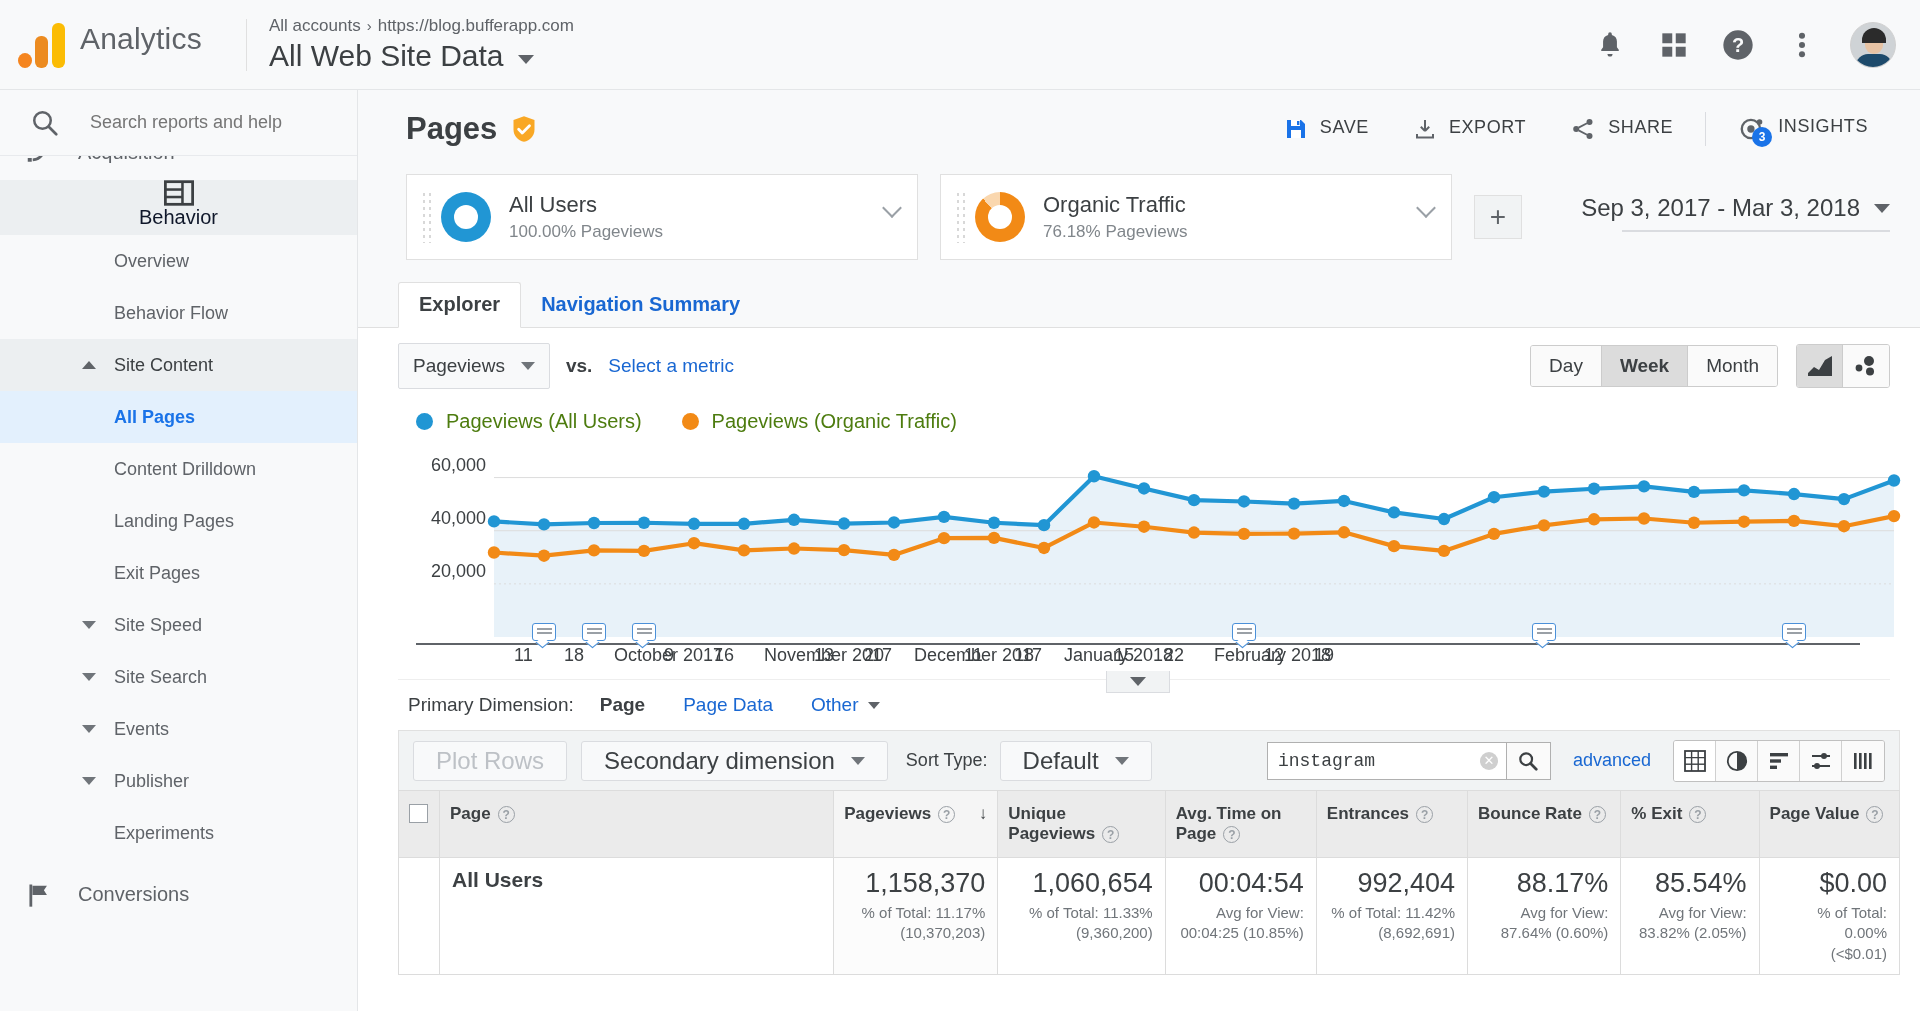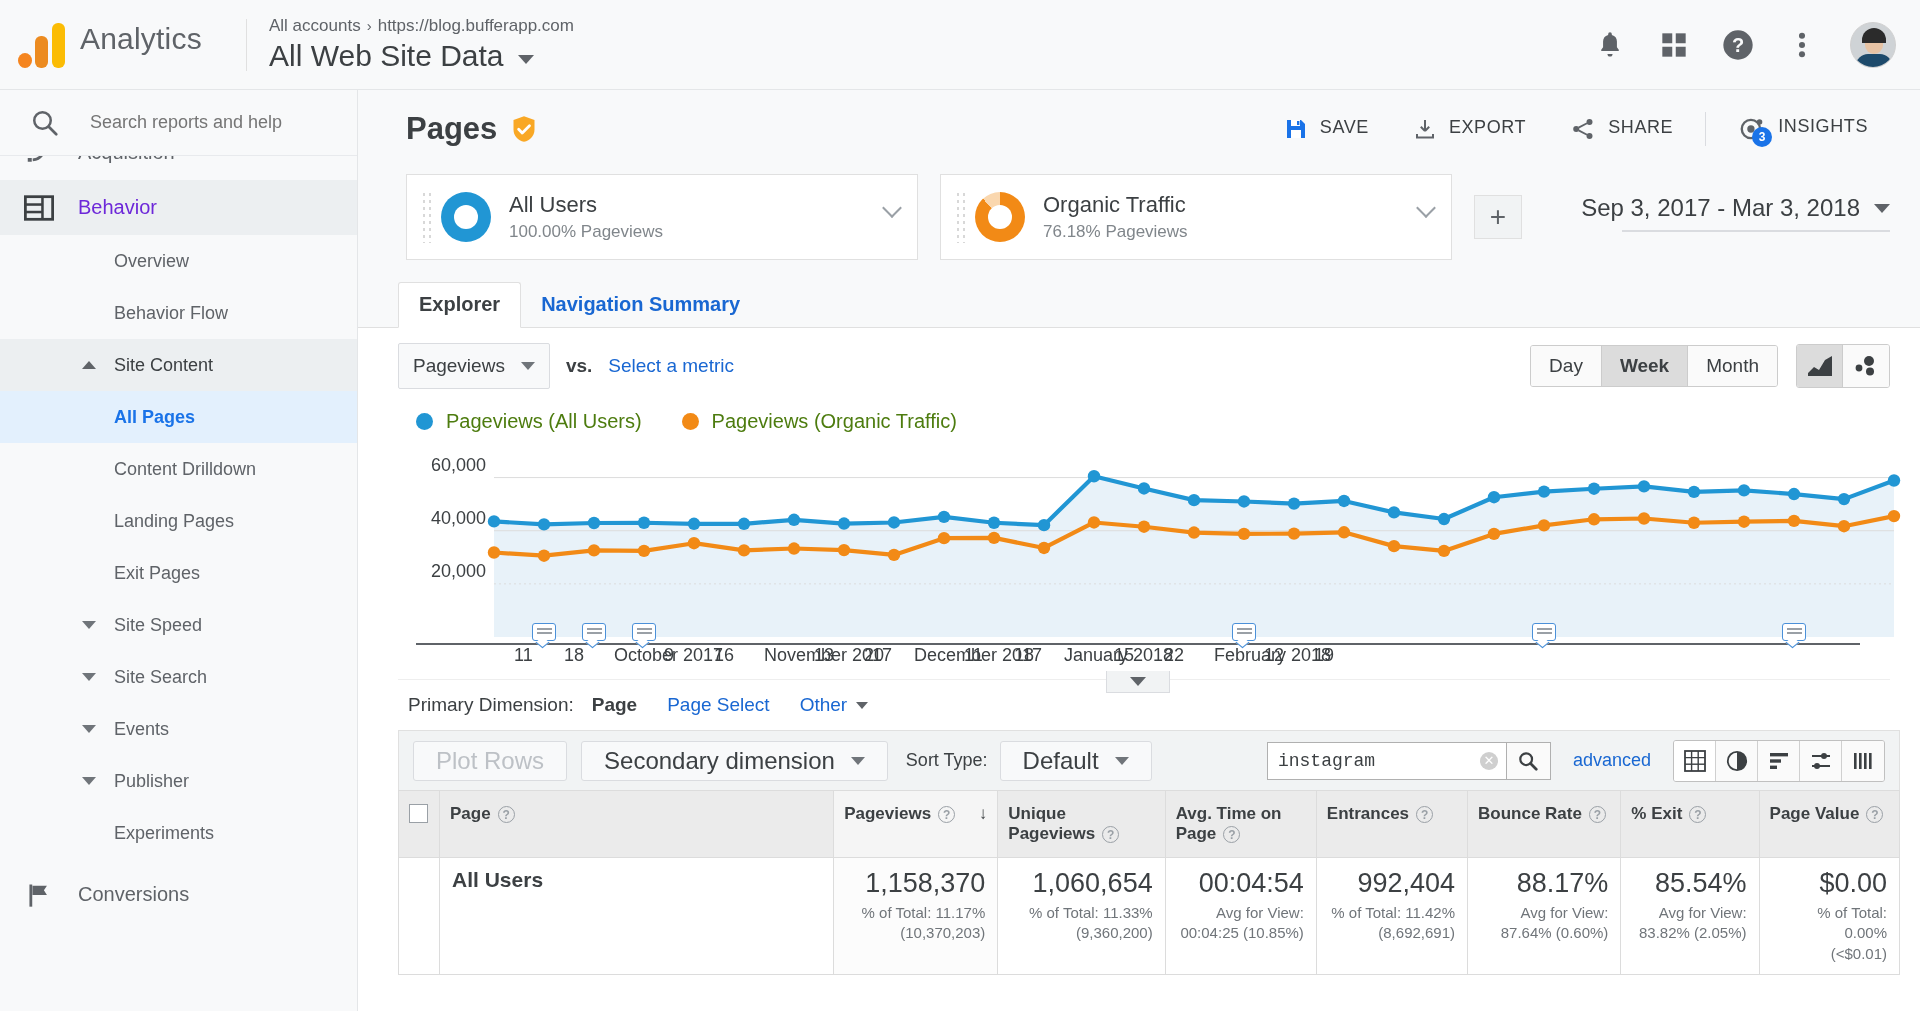--- a/index.html
+++ b/index.html
@@ -49,21 +49,21 @@
     background:#f8f9fa; border-right:1px solid #e4e6e8; overflow:hidden;
   }
   .search-row { height: 66px; display:flex; align-items:center; padding-left: 30px; border-bottom: 1px solid #e8eaed;}
   .search-row .sicon { width: 30px; margin-right: 30px; display:flex; }
   .search-input { border:none; background:transparent; font-size: 18px; color:#70757a; font-family:"Liberation Sans",sans-serif; outline:none; width: 240px;}
   .nav-item {
     display:flex; align-items:center; height: 55px; font-size: 19px; color:#5f6368; cursor:pointer; position:relative;
   }
   .nav-item .nicon { width: 34px; margin-left: 22px; margin-right: 22px; display:flex; justify-content:center; }
   .nav-item.section { font-size: 20px; }
-  .nav-item.sel-group { background:#eceff1; color:#6d28d9; }
+  .nav-item.sel-group { background:#eceff1; color:#0f172a;flex-direction:column; }
   .nav-sub { display:flex; align-items:center; height:52px; font-size:18px; color:#5f6368; cursor:pointer; }
   .nav-sub .lbl { padding-left: 114px; }
   .nav-sub.group { padding-left: 0; }
   .nav-sub.group .tri { margin-left: 82px; margin-right: 18px; }
   .nav-sub.grp-open { background:#eceff1; color:#3c4043; }
   .nav-sub.active { background:#e3f0fd; }
   .nav-sub.active .lbl { color:#1a73e8; font-weight:700; }
   .tri-dn { width:0;height:0;border-left:7px solid transparent;border-right:7px solid transparent;border-top:8px solid #70757a;}
   .tri-up { width:0;height:0;border-left:7px solid transparent;border-right:7px solid transparent;border-bottom:8px solid #5f6368;}
   .clip-top { position:absolute; top:66px; left:0; right:0; height:24px; overflow:hidden;}
@@ -129,21 +129,21 @@
   .chart-box { position:relative; height: 200px; margin-left: 18px; margin-right: 30px;}
   .chart-svg { display:block; }
   .x-axis { position:relative; height: 34px; margin-left: 18px; margin-right: 30px; }
   .x-lab { position:absolute; font-size:18px; color:#3c4043; white-space:nowrap; top:0;}
   .annot { position:absolute; width:24px;height:18px;border:1.5px solid #4a90d9; border-radius:3px; background:#fff;}
   .annot::after{content:"";position:absolute;left:5px;bottom:-7px;width:8px;height:8px;background:#fff;border-right:1.5px solid #4a90d9;border-bottom:1.5px solid #4a90d9;transform:rotate(45deg) skew(-6deg,-6deg);}
   .annot i { position:absolute; left:4px; top:4px; width:15px; height:2px; background:#9aa0a6; box-shadow: 0 4px 0 #9aa0a6; }
   .annot-bar { margin-left:18px; margin-right:30px; height: 2px; background:#5f6368; position:relative;}
   .collapse-tab { position:absolute; left:50%; transform:translateX(-50%); width:64px;height:22px;background:#f1f3f4;border:1px solid #dadce0;border-top:none; display:flex;align-items:center;justify-content:center; cursor:pointer;}
 
-  .prim-dim { padding: 14px 0 14px 10px; font-size:19px; color:#3c4043; display:flex; align-items:center; gap: 4px; border-top:1px solid #eee;}
+  .prim-dim { padding: 14px 0 14px 10px; font-size:19px; color:#3c4043; display:flex; align-items:center; gap: 12px; border-top:1px solid #eee;}
   .prim-dim .k { margin-right: 14px; color:#3c4043;}
   .prim-dim .bold { font-weight:700; margin-right: 26px;}
   .prim-dim .l { color:#1967d2; margin-right: 26px; cursor:pointer;}
   .prim-dim .l2 { color:#1967d2; cursor:pointer; display:flex; align-items:center;}
   .prim-dim .tri-small { width:0;height:0;border-left:6px solid transparent;border-right:6px solid transparent;border-top:7px solid #5f6368; margin-left:9px;}
 
   .tbl-ctrl { background:#f1f3f4; border:1px solid #e0e0e0; border-bottom:none; height: 60px; display:flex; align-items:center; padding: 0 14px; margin: 0 -10px 0 0;}
   .btn-lite { border:1px solid #dadce0; background:#f8f9fa; border-radius:3px; height:40px; display:flex;align-items:center; padding:0 22px; font-size:24px; color:#3c4043; margin-right:14px; cursor:pointer;}
   .btn-lite.dis { color:#bdc1c6; }
   .btn-lite .sc { margin-left:16px; }
@@ -576,21 +576,21 @@
             <i></i>
           </div>
           <div class="annot" style="left: 1366px; top: -22px;">
             <i></i>
           </div>
         </div>
 
       <div class="prim-dim">
         <span class="k">Primary Dimension:</span>
         <span class="bold">Page</span>
-        <span class="l">Page Select</span>
+        <span class="l">Page Data</span>
         <span class="l2">
           <span>Other</span>
           <span class="tri-small"></span>
         </span>
       </div>
 
       <div class="tbl-ctrl">
         <div class="btn-lite dis">Plot Rows</div>
         <div class="btn-lite">
           <span>Secondary dimension</span>

